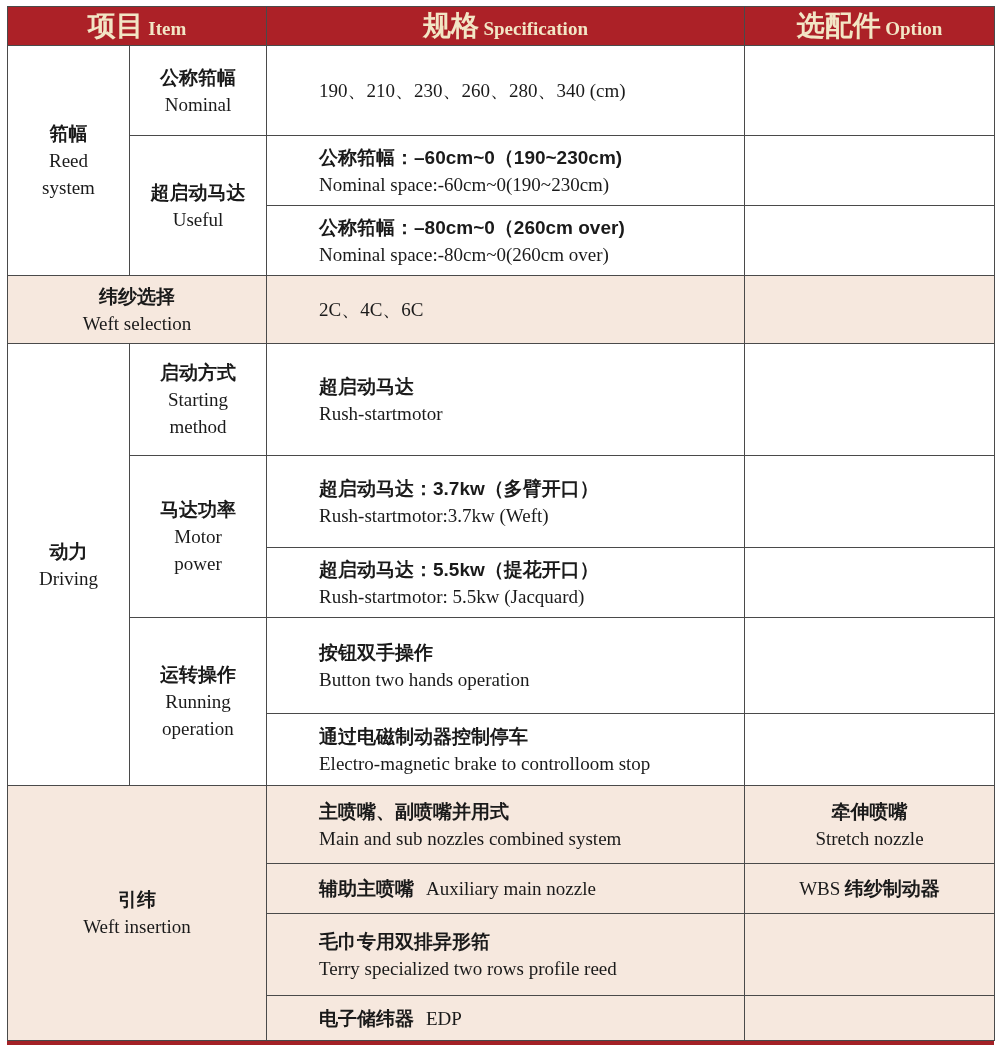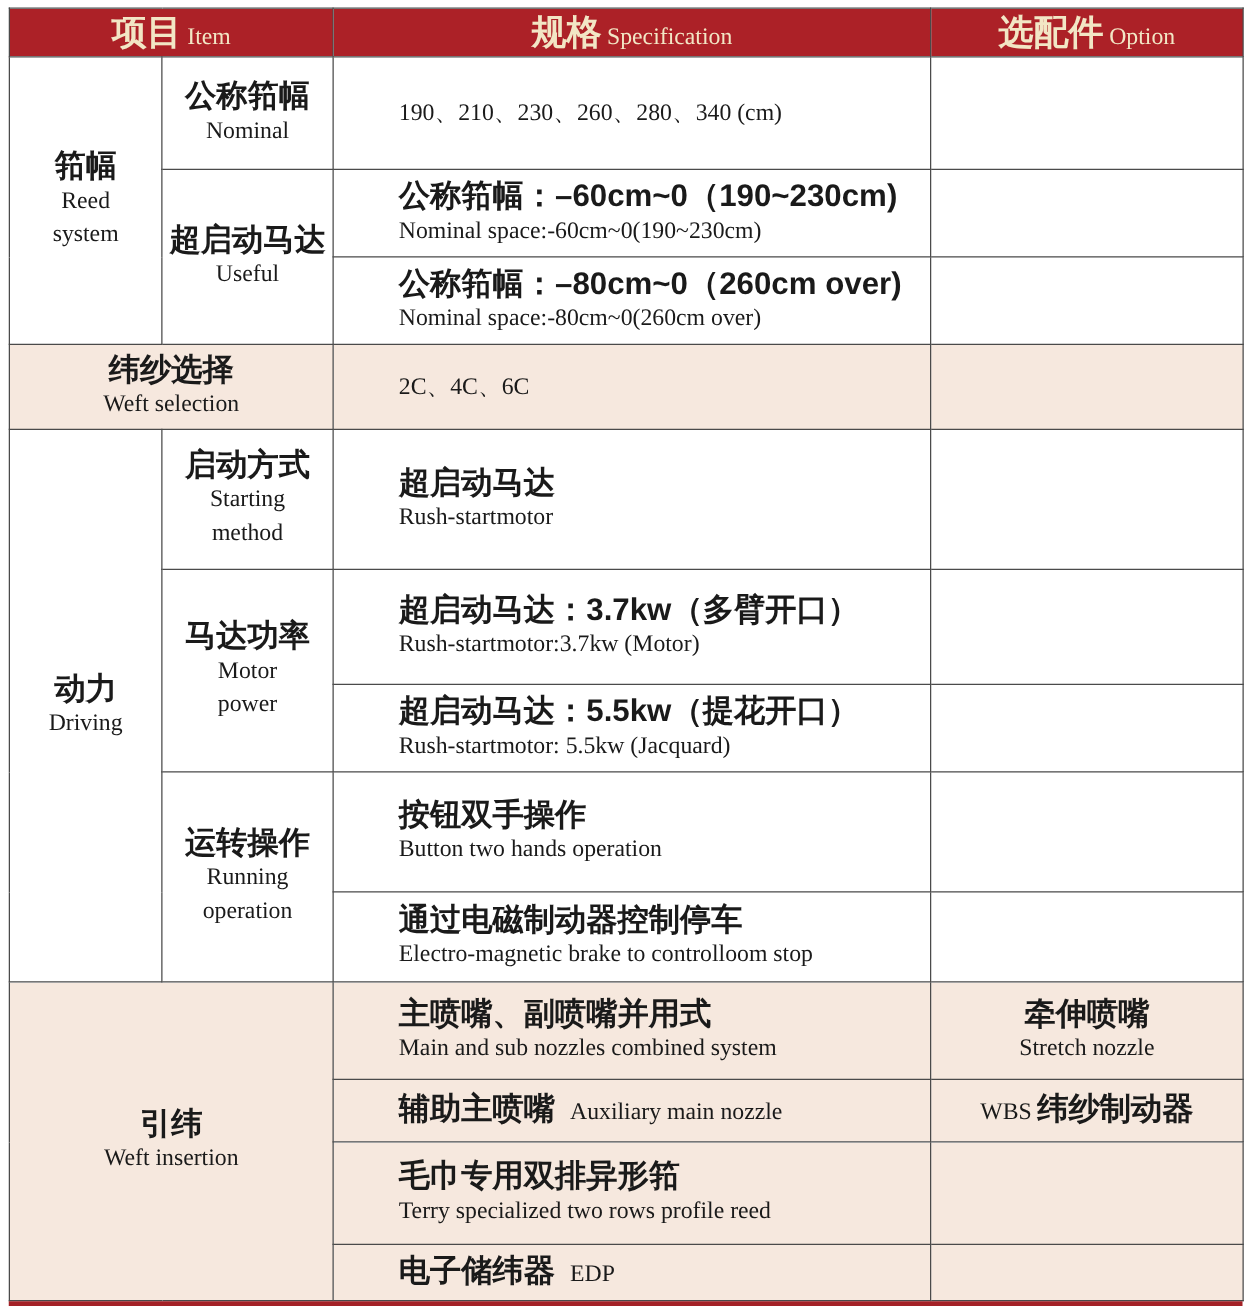--- a/index.html
+++ b/index.html
@@ -33,27 +33,27 @@
     vertical-align: middle;
     text-align: center;
   }
   .hzh {
     font-family: "Liberation Sans", sans-serif;
     font-weight: bold;
     font-size: 28px;
   }
   .hen {
     font-family: "Liberation Serif", serif;
-    font-weight: normal;
+    font-weight: bold;
     font-size: 19px;
   }
   .zh {
     font-family: "Liberation Sans", sans-serif;
     font-weight: 600;
-    font-size: 25px;
+    font-size: 19px;
     line-height: 27px;
   }
   .en {
     font-family: "Liberation Serif", serif;
     font-weight: normal;
     font-size: 19px;
     line-height: 27px;
   }
   td.c-label {
     text-align: center;
@@ -186,21 +186,21 @@
         <td class="c-opt"></td>
       </tr>
       <tr class="r6">
         <td class="c-label" rowspan="2">
           <div class="zh">马达功率</div>
           <div class="en">Motor</div>
           <div class="en">power</div>
         </td>
         <td class="c-spec">
           <div class="zh">超启动马达：3.7kw（多臂开口）</div>
-          <div class="en">Rush-startmotor:3.7kw (Motor)</div>
+          <div class="en">Rush-startmotor:3.7kw (Weft)</div>
         </td>
         <td class="c-opt"></td>
       </tr>
       <tr class="r7">
         <td class="c-spec">
           <div class="zh">超启动马达：5.5kw（提花开口）</div>
           <div class="en">Rush-startmotor: 5.5kw (Jacquard)</div>
         </td>
         <td class="c-opt"></td>
       </tr>

